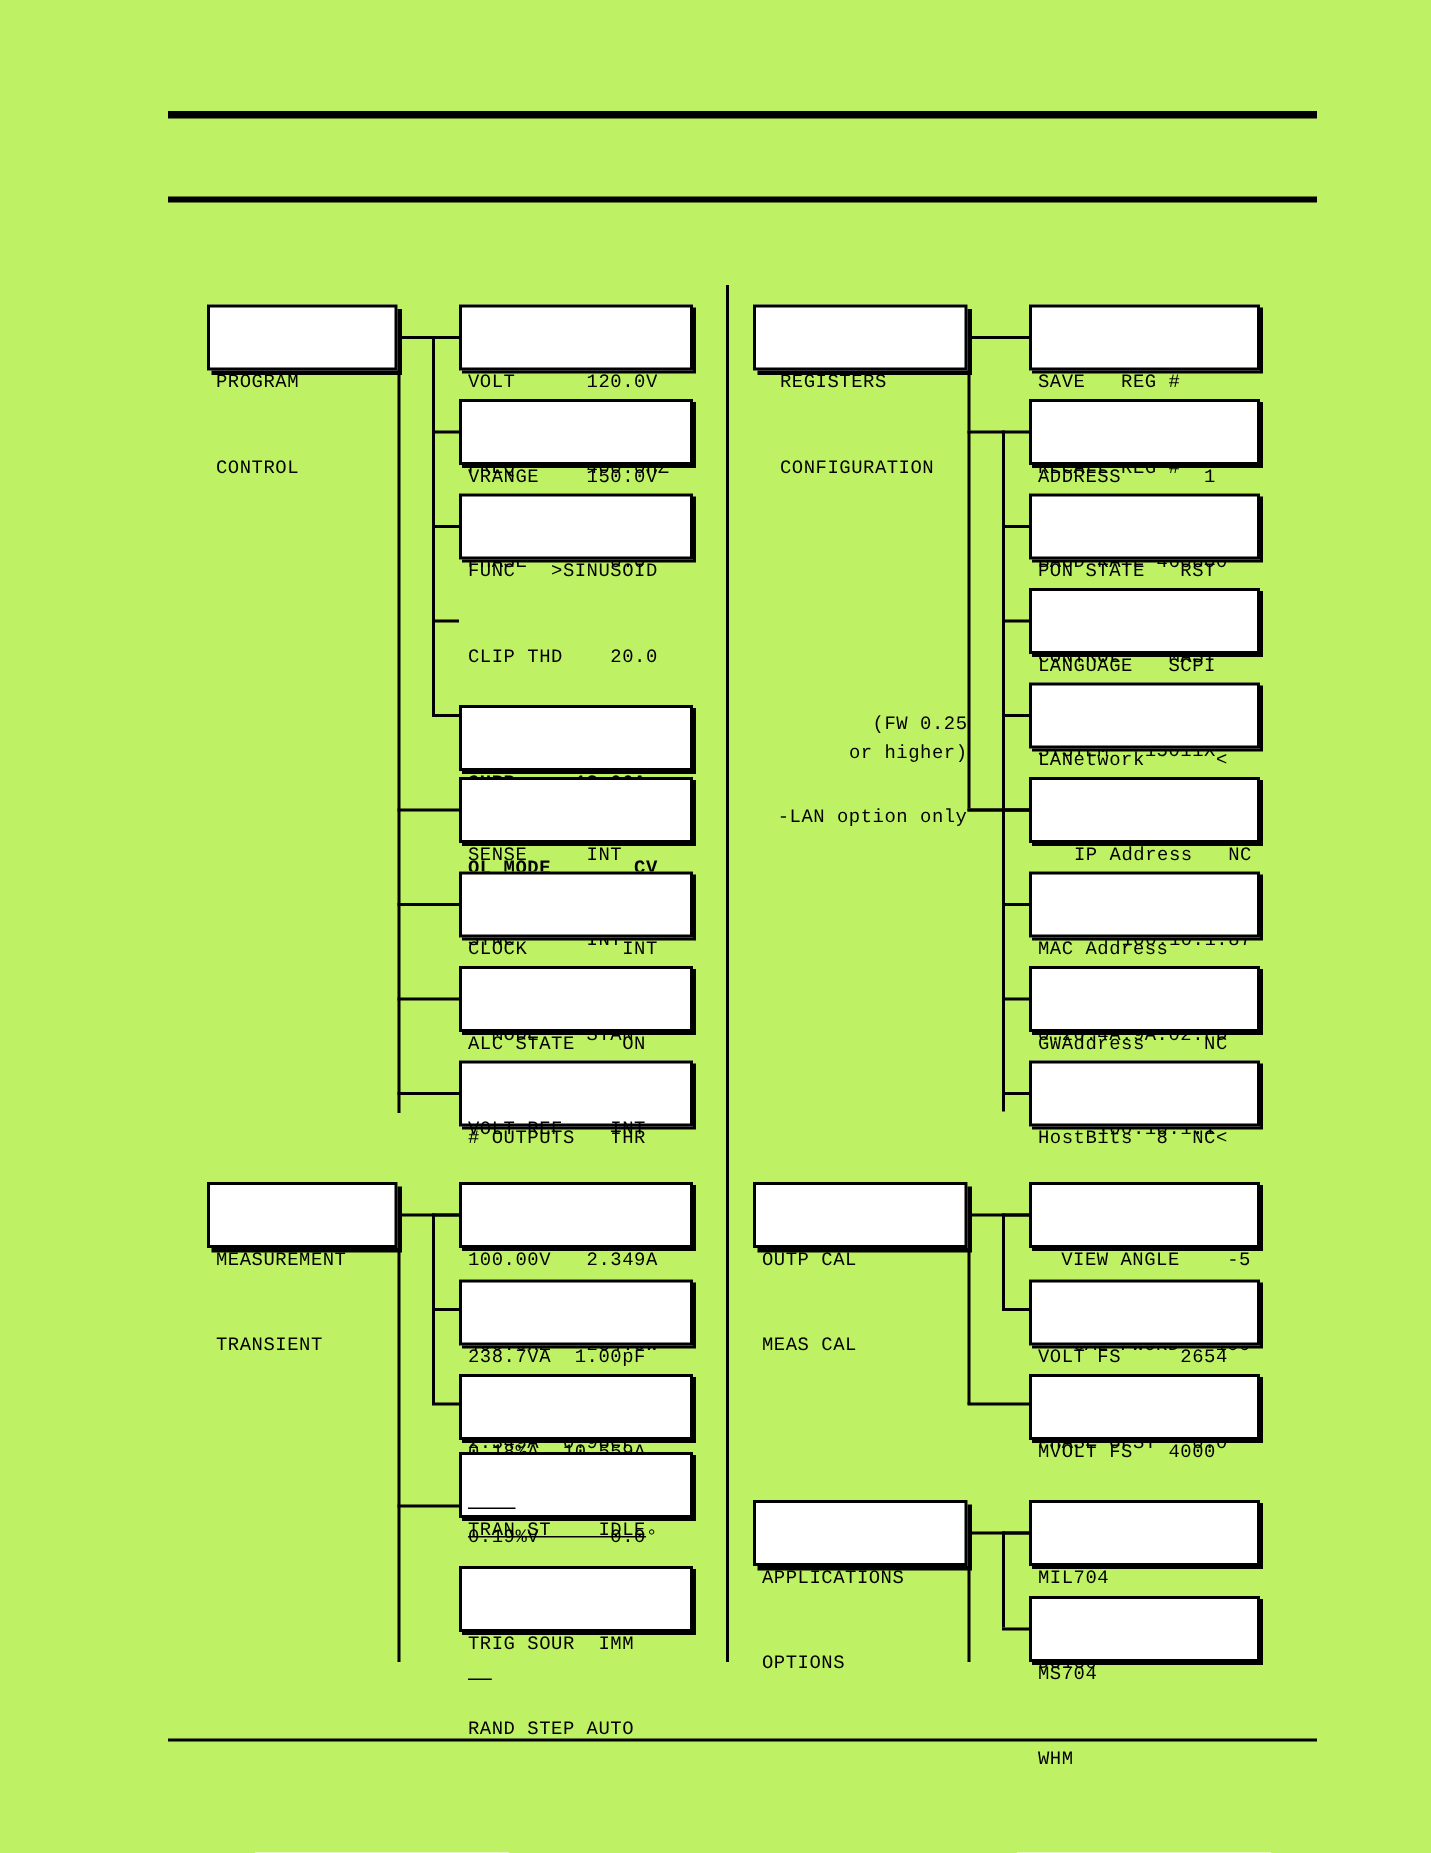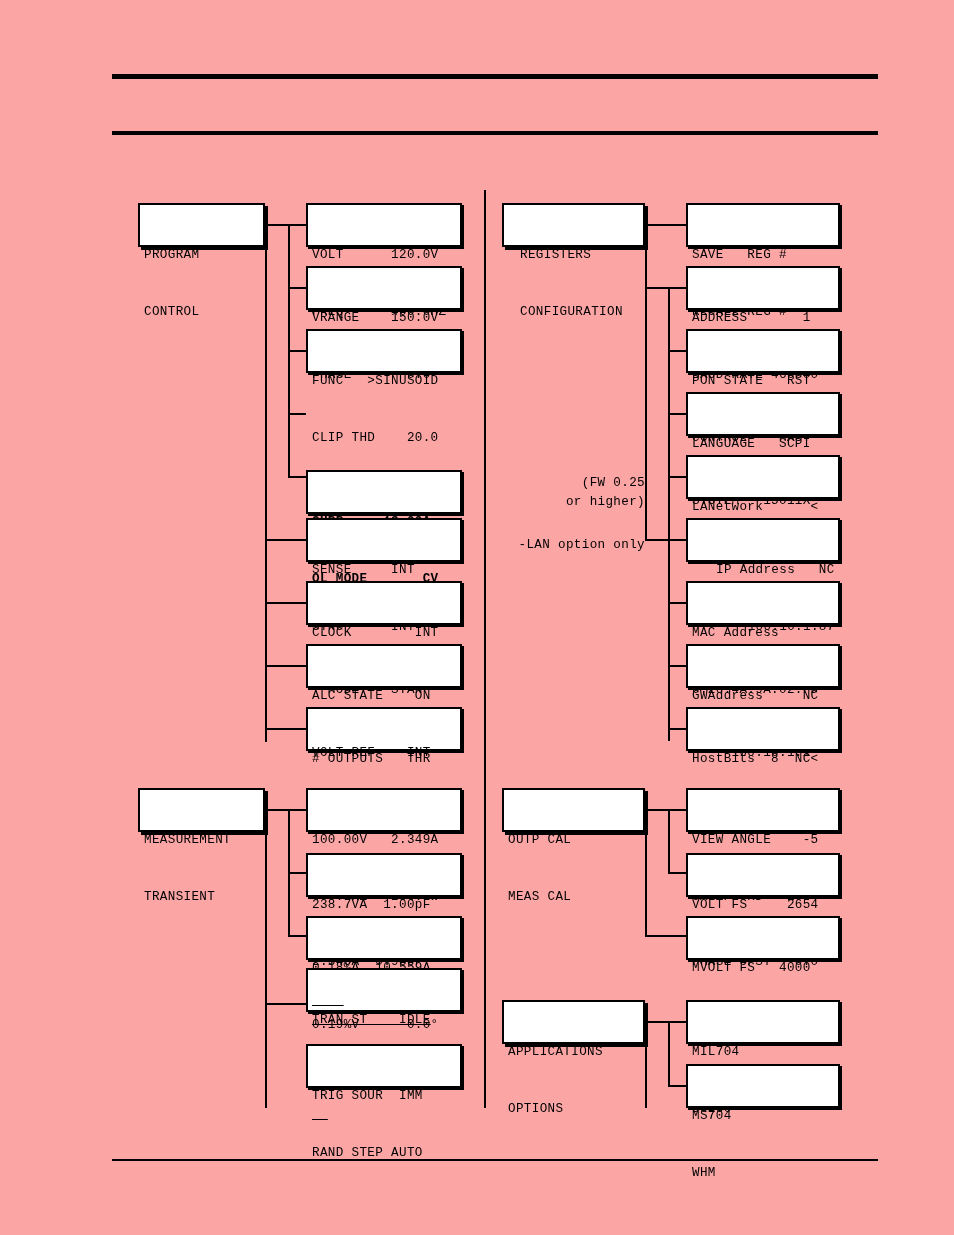--- a/index.html
+++ b/index.html
@@ -9,21 +9,21 @@
     background: #ffffff;
   }
   body {
     font-family: "Liberation Mono", "DejaVu Sans Mono", monospace;
     color: #000000;
   }
   #page {
     position: relative;
     width: 954px;
     height: 1235px;
-    background: #fca5a5;
+    background: #bef264;
     overflow: hidden;
   }
 
   
   .rule {
     position: absolute;
     background: #000000;
     left: 112px;
     width: 766px;
   }
@@ -259,21 +259,21 @@
     <span class="row">MEAS CAL</span>
   </div>
 
   <div class="hline" style="left:645px; top:809px; width:41px;"></div>
   <div class="vline" style="left:645px; top:809px; height:127px;"></div>
   <div class="vline" style="left:668px; top:809px; height:64px;"></div>
   <div class="hline" style="left:668px; top:809px; width:18px;"></div>
   <div class="hline" style="left:668px; top:872px; width:18px;"></div>
   <div class="hline" style="left:645px; top:935px; width:41px;"></div>
 
-  <div class="lcdbox" style="left:686px; top:788px; width:154px; height:44px;">
+  <div class="lcdbox" style="left:686px; top:788px; width:154px; height:44px;text-align:right;">
     <span class="row">VIEW ANGLE    -5</span>
     <span class="row">CAL PWORD   100</span>
   </div>
   <div class="lcdbox" style="left:686px; top:853px; width:154px; height:44px;">
     <span class="row">VOLT FS     2654</span>
     <span class="row">PHASE OFST   0.0</span>
   </div>
   <div class="lcdbox" style="left:686px; top:916px; width:154px; height:44px;">
     <span class="row">MVOLT FS   4000</span>
     <span class="row">MCURR FS   5600</span>

